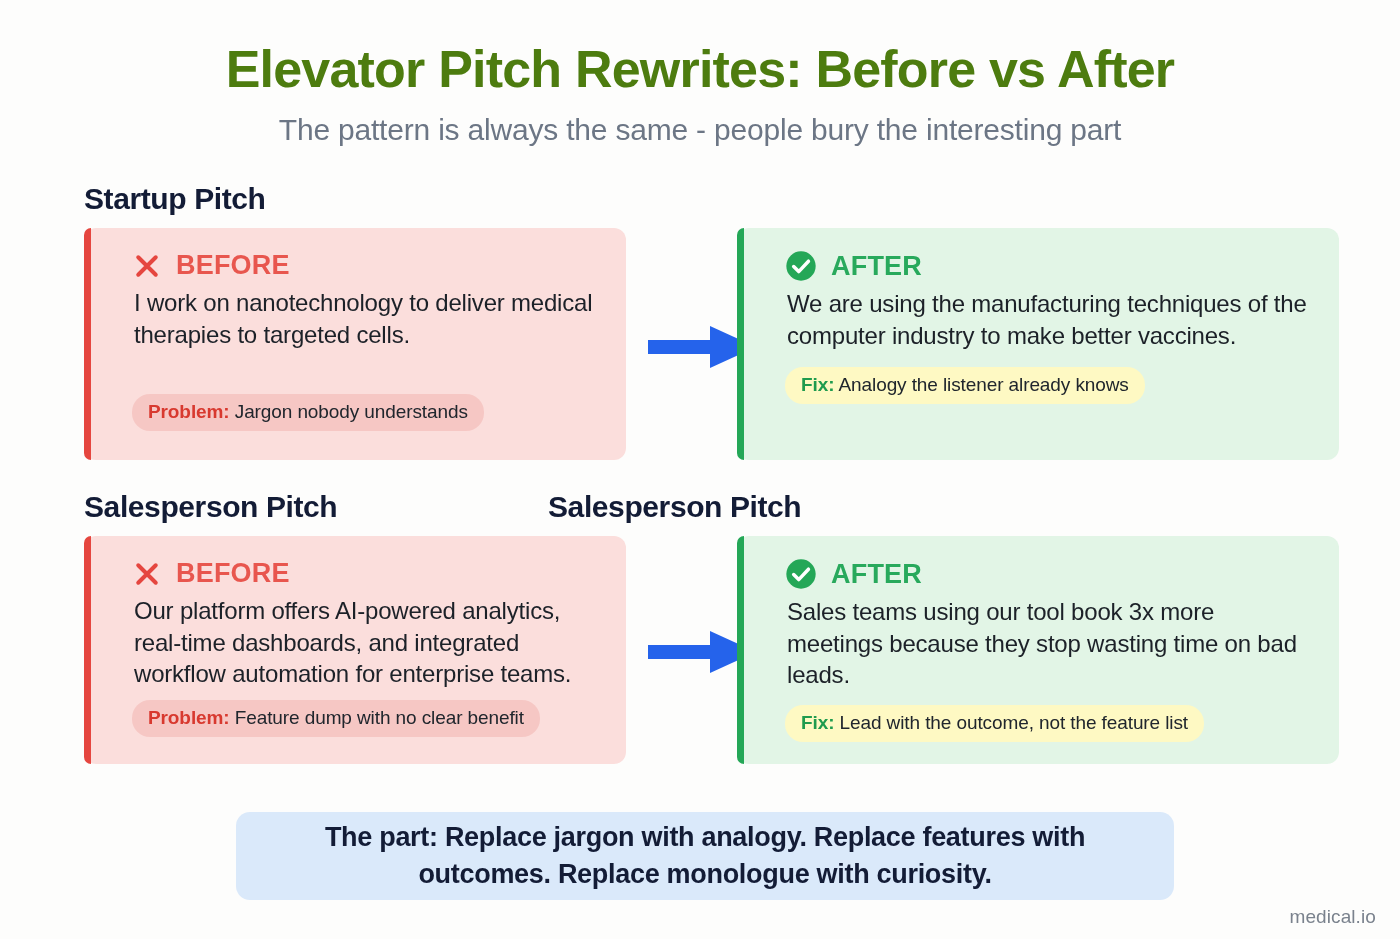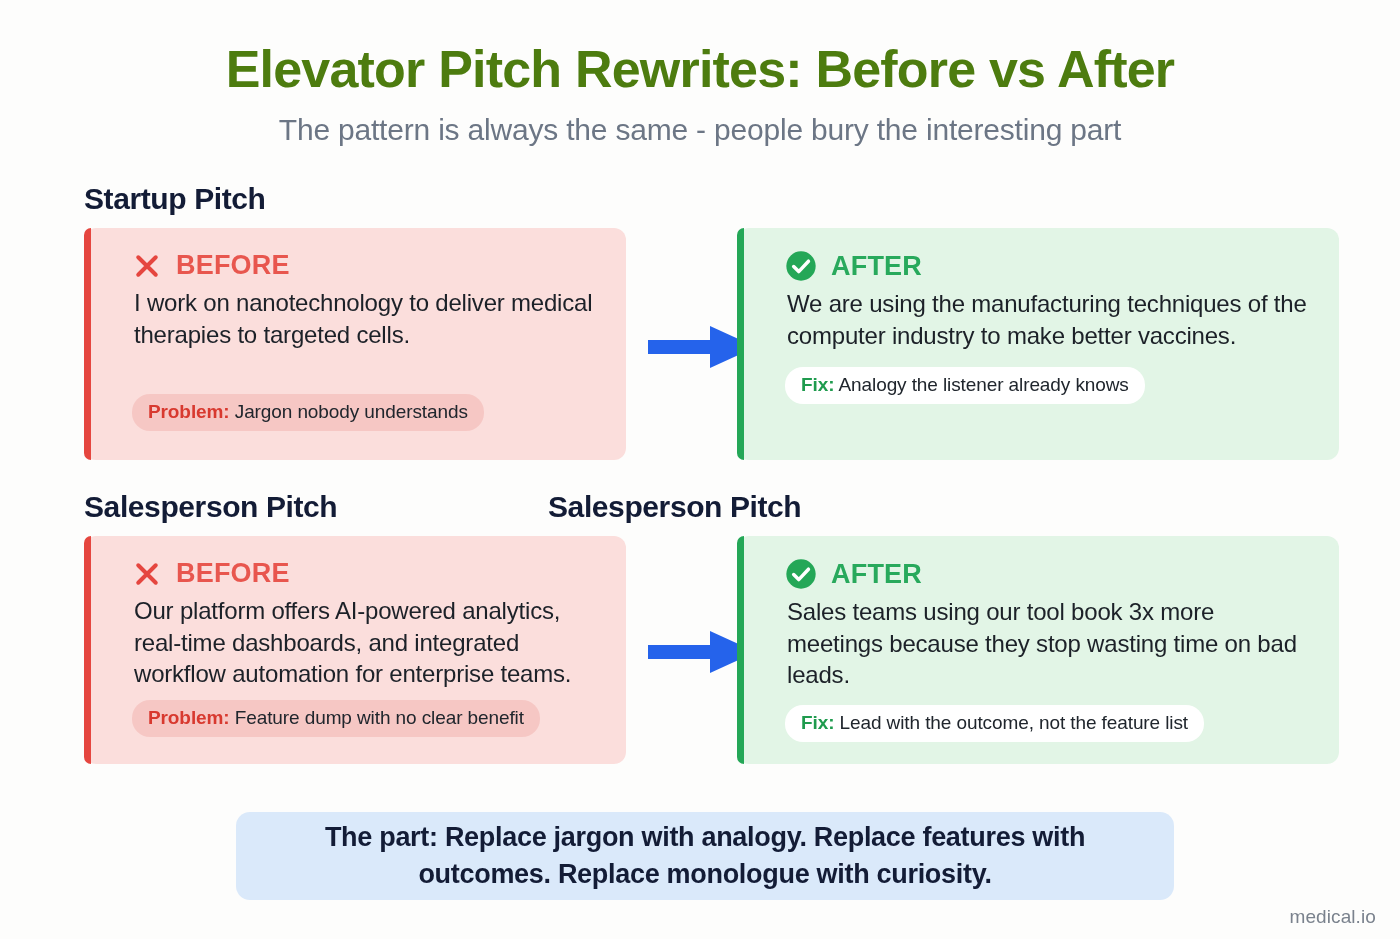--- a/index.html
+++ b/index.html
@@ -137,21 +137,21 @@
     display: inline-block;
     margin-top: 14px;
     padding: 7px 16px 8px 16px;
     border-radius: 18px;
     font-size: 19px;
     letter-spacing: -0.1px;
     color: #20262d;
     white-space: nowrap;
   }
   .badge-problem { background: #f6c7c4; }
-  .badge-fix     { background: #ffffff; }
+  .badge-fix     { background: #fef9c3; }
   .badge-key {
     font-weight: bold;
   }
   .key-problem { color: #d8392f; }
   .key-fix     { color: #1f9b4e; }
 
   .badge-row1-before { margin-top: 44px; }
   .badge-row1-after  { margin-top: 16px; }
   .badge-row2-before { margin-top: 10px; }
   .badge-row2-after  { margin-top: 14px; }

